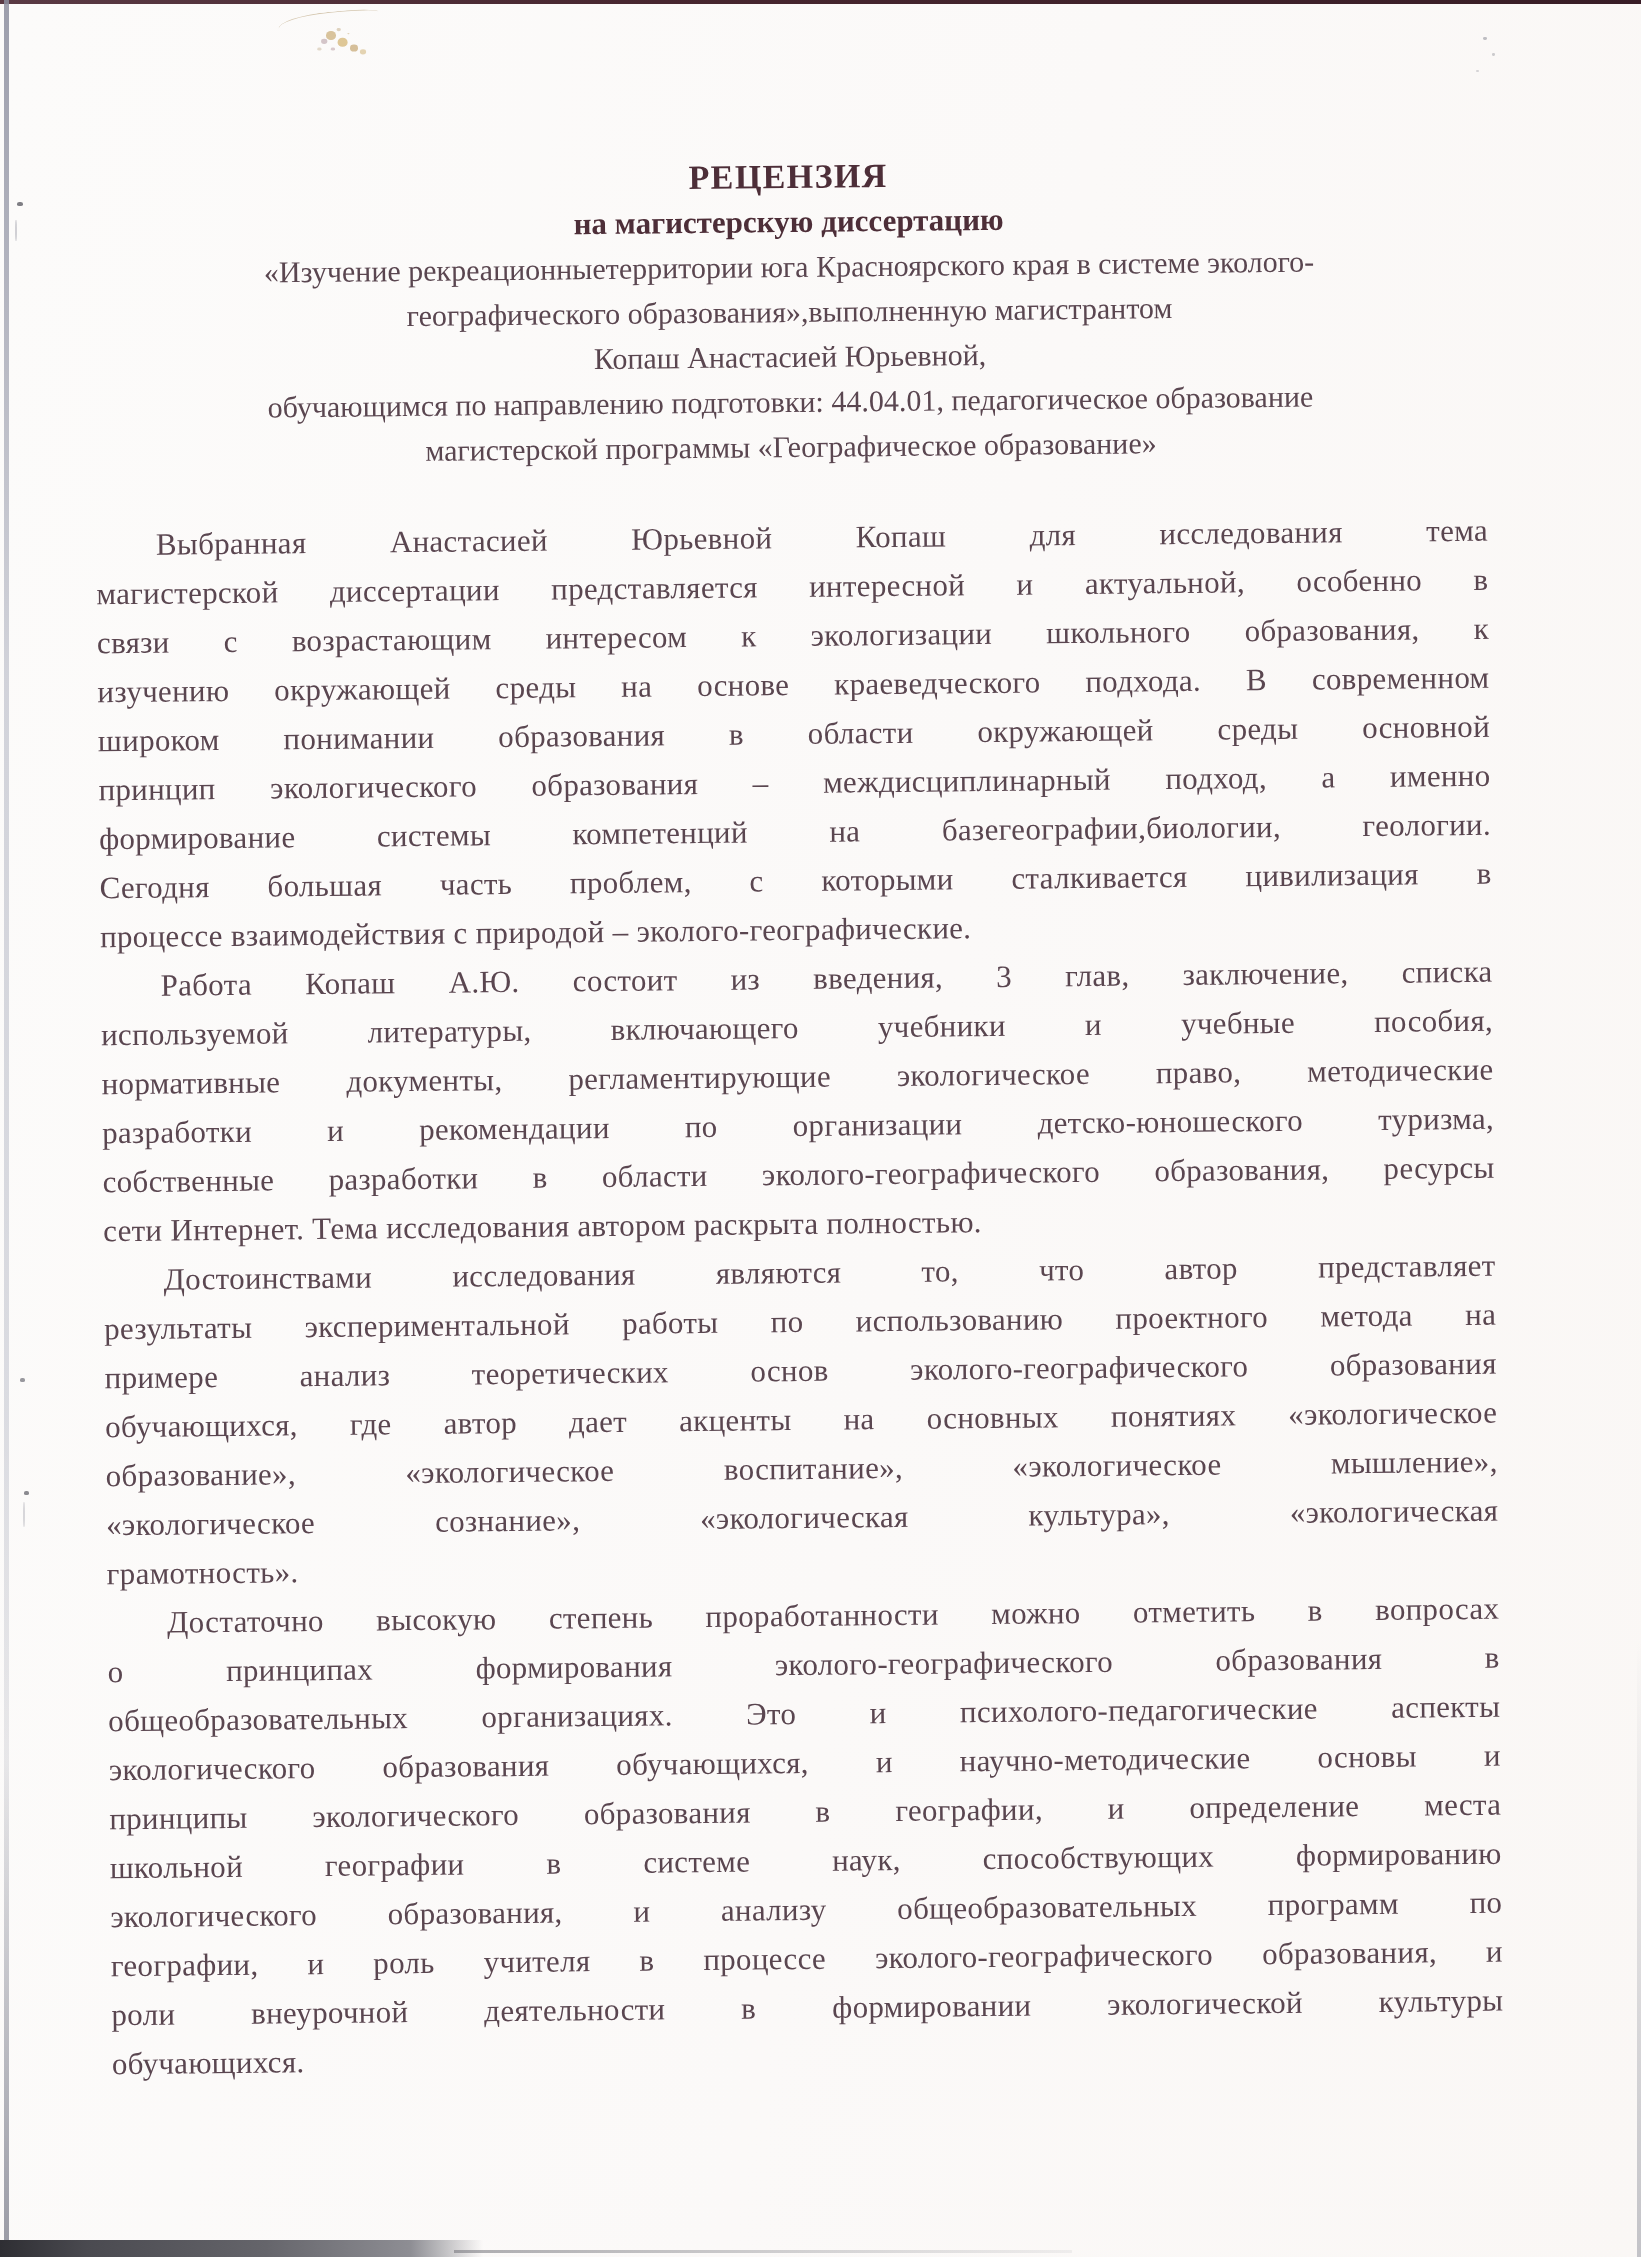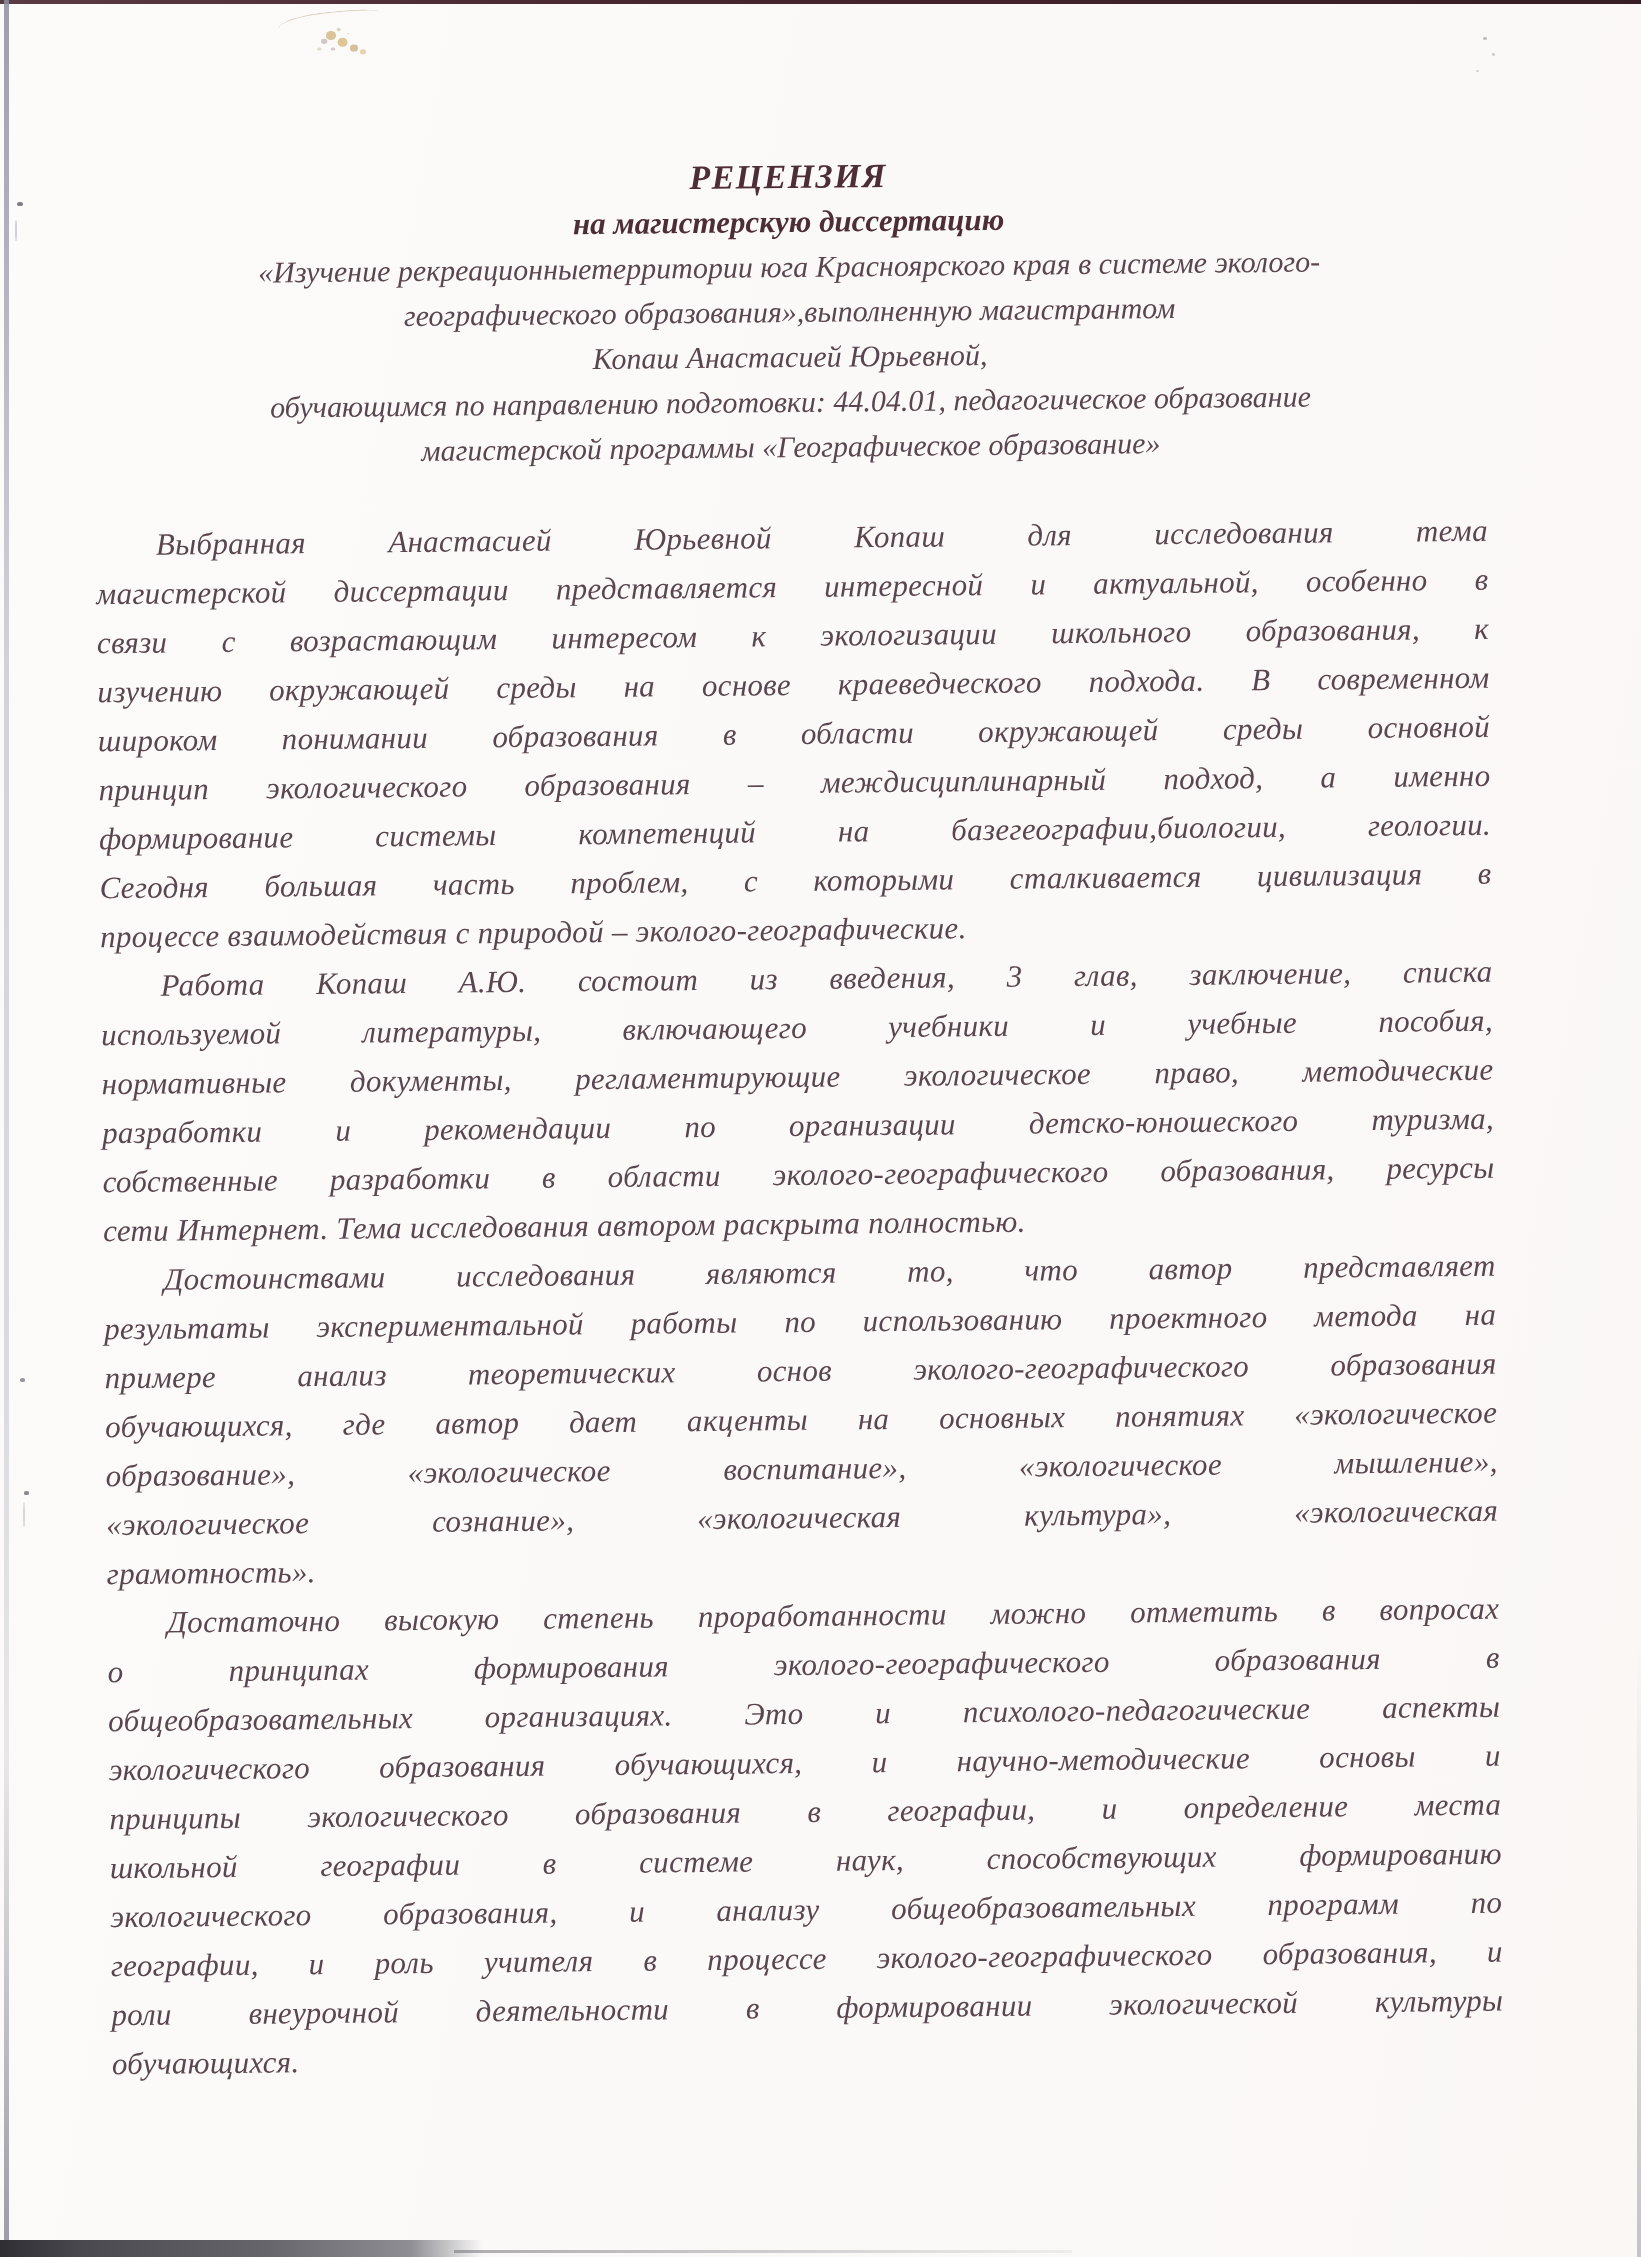--- a/index.html
+++ b/index.html
@@ -1,21 +1,20 @@
 <!DOCTYPE html>
 <html><head>
 <meta charset="utf-8">
 <style>
   html,body{margin:0;padding:0;}
   body{width:1641px;height:2257px;background:#e8e6e4;}
   .page{
     position:relative;width:1641px;height:2257px;overflow:hidden;
     background:linear-gradient(100deg,#fcfbfa 0%,#fbf9f8 55%,#faf7f5 100%);
     font-family:"Liberation Serif","DejaVu Serif",serif;
-    font-style:italic;
   }
   
   .edge-top{position:absolute;left:0;top:0;width:1641px;height:3.9px;
     background:linear-gradient(90deg,#5a3a44 0%,#47262f 40%,#381d26 100%);}
   .edge-left{position:absolute;left:3.9px;top:0;width:4.8px;height:2257px;
     background:linear-gradient(180deg,rgba(140,142,158,.85),rgba(175,178,192,.55) 30%,rgba(185,188,200,.5) 62%,rgba(150,152,166,.2) 78%,rgba(120,122,136,.75) 100%);}
   .edge-right{position:absolute;right:0;top:1641px;width:3.9px;height:616px;
     background:linear-gradient(180deg,rgba(170,172,182,0),rgba(150,152,162,.55));}
   .edge-bottom-strip{position:absolute;left:0;top:2240px;width:483px;height:17.4px;
     background:linear-gradient(90deg,#2e2e33 0%,#4a4a50 18%,#65656b 55%,#8e8e94 85%,rgba(150,150,156,0) 100%);}

